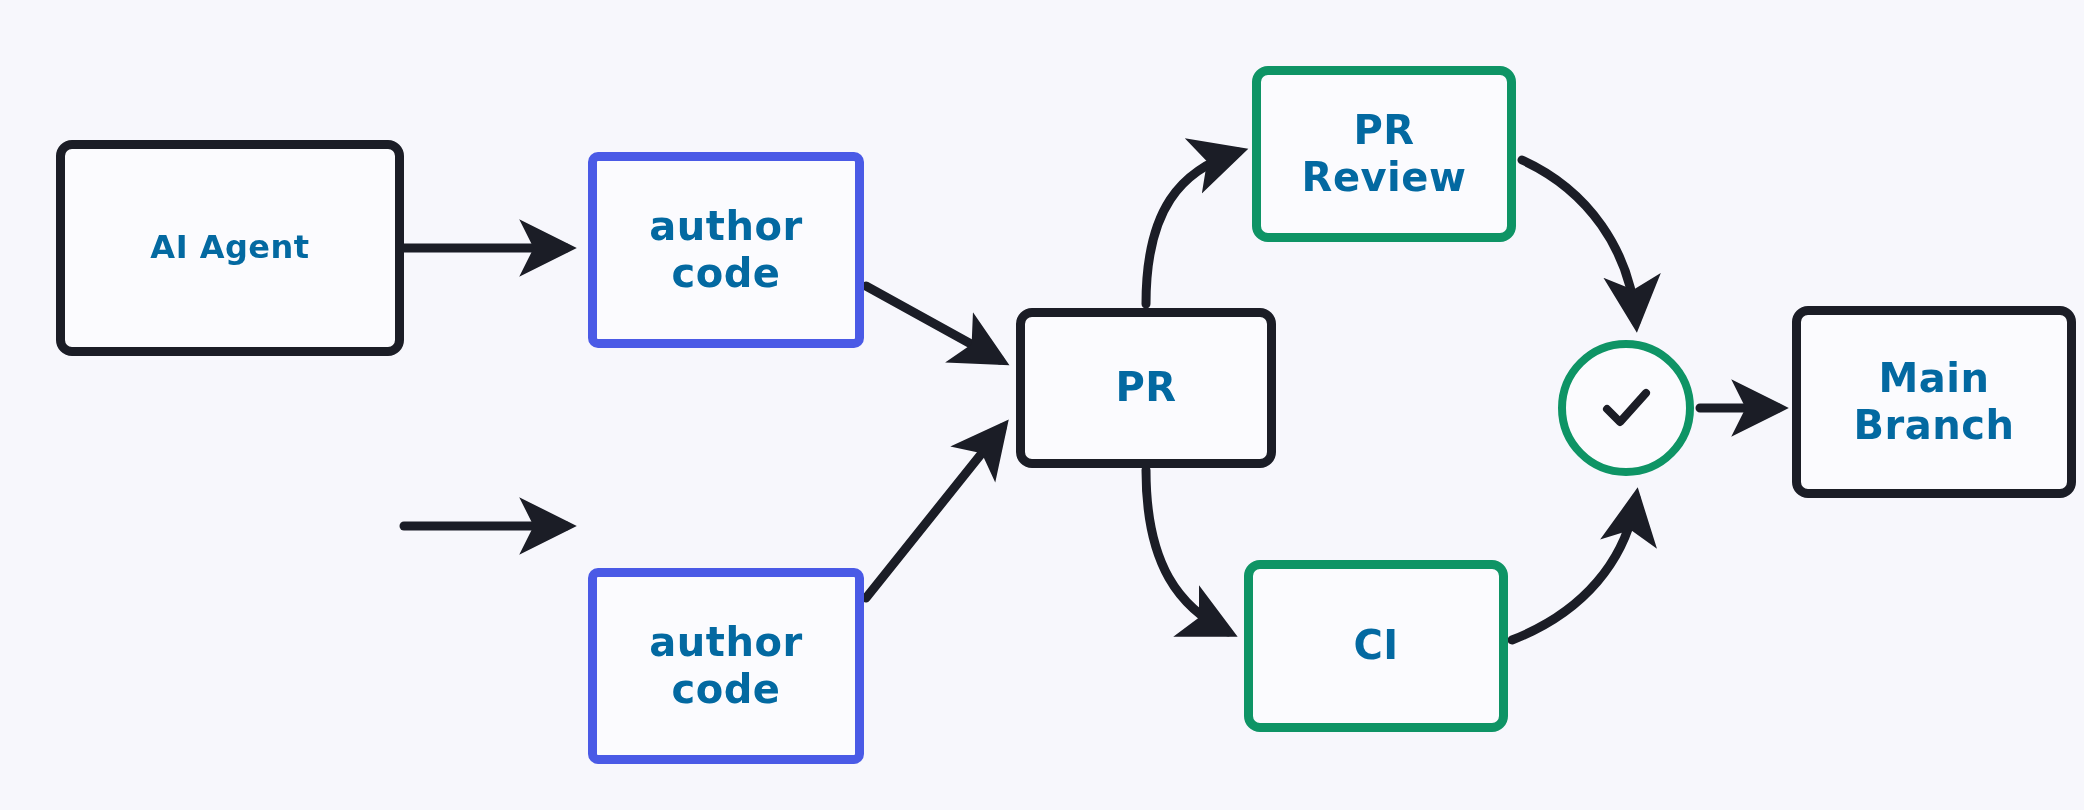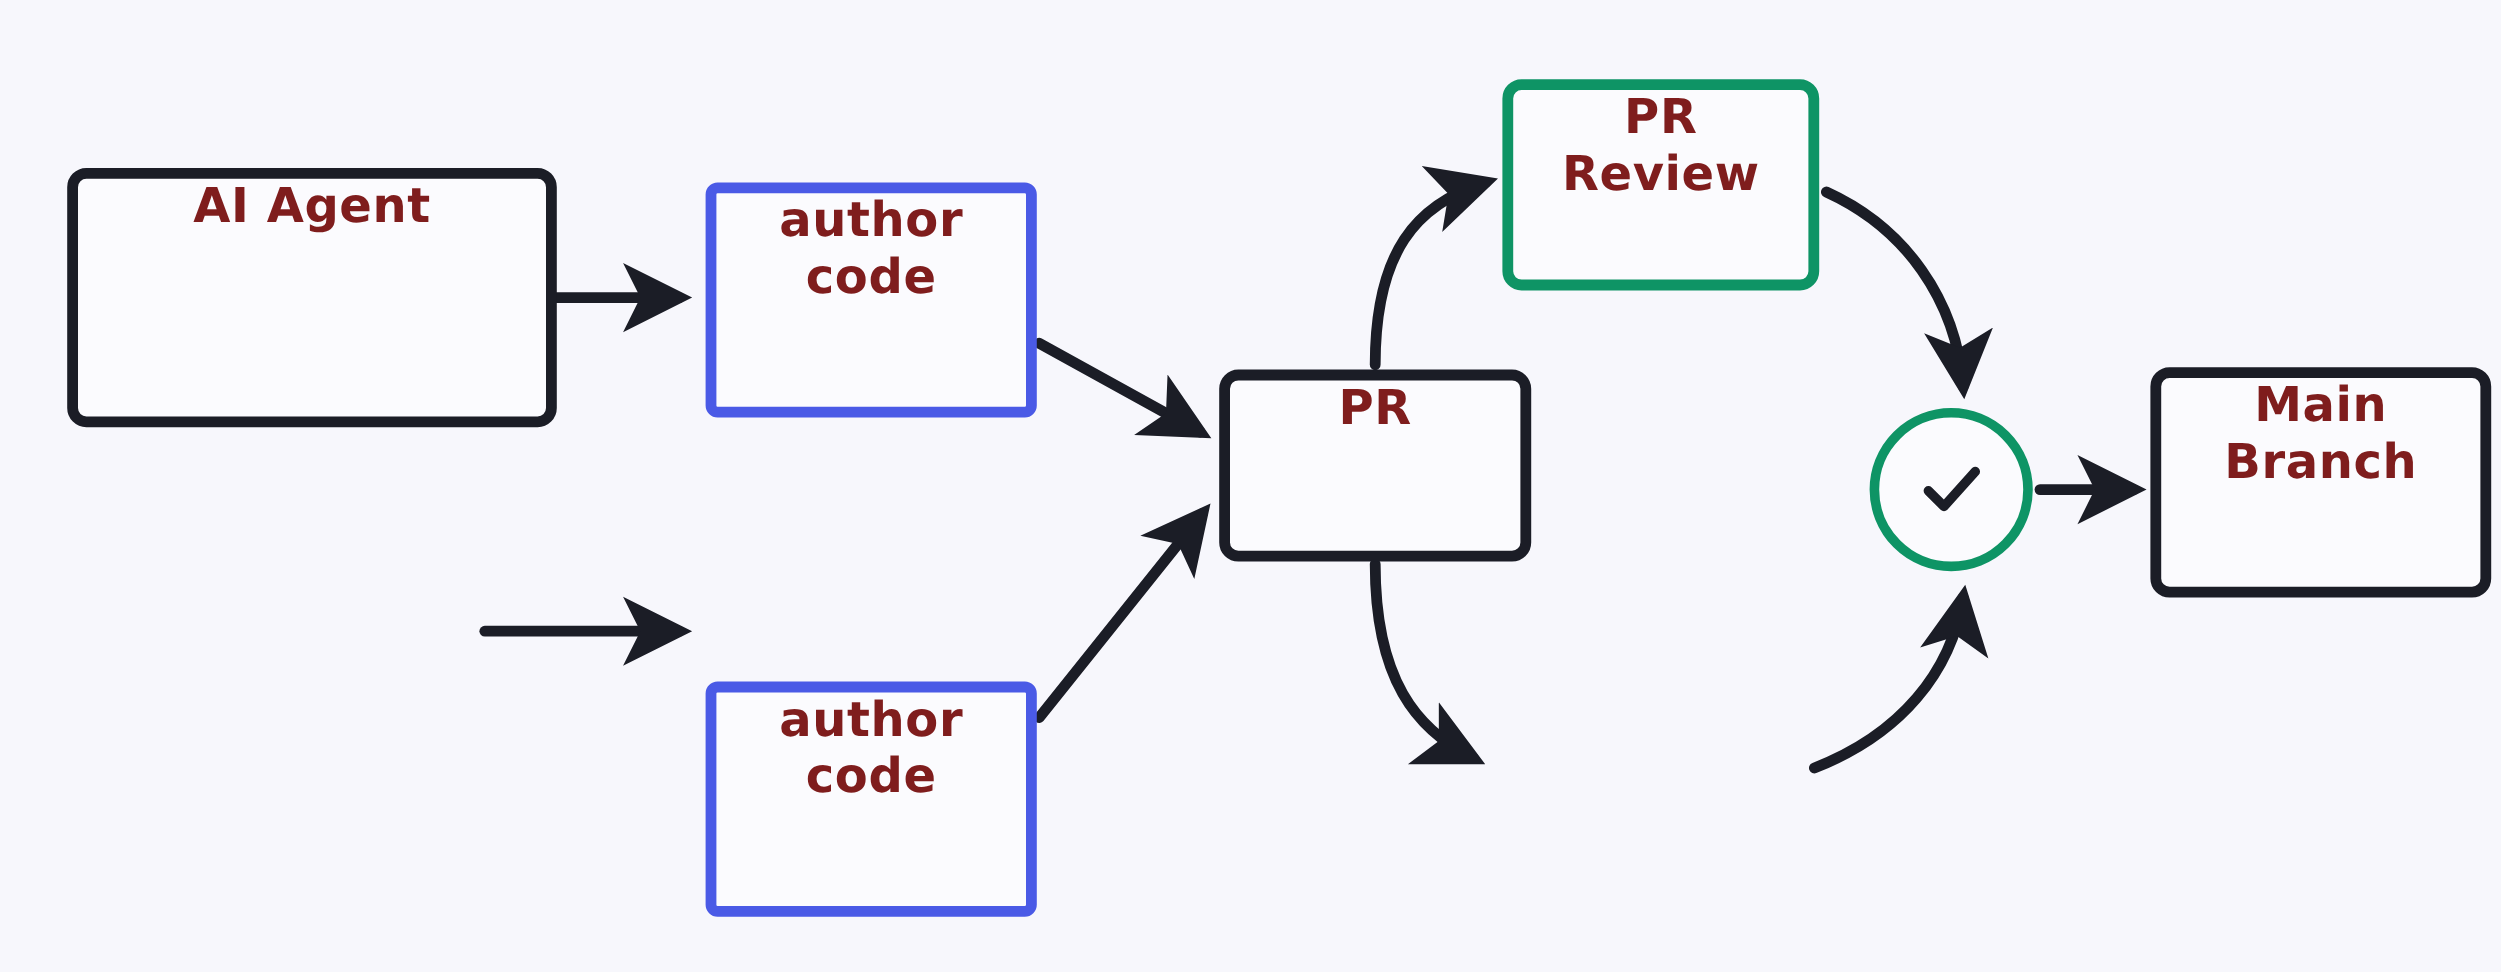--- a/index.html
+++ b/index.html
@@ -26,24 +26,24 @@
     width: 2084px;
     height: 810px;
     pointer-events: none;
   }
   .node {
     position: absolute;
     box-sizing: border-box;
     background: #fbfbfe;
     border-style: solid;
     display: flex;
-    align-items: flex-start;
+    align-items: center;
     justify-content: center;
     text-align: center;
-    color: #7f1d1d;
+    color: #0369a1;
     line-height: 1.18;
     letter-spacing: 0.5px;
     font-family: "DejaVu Sans", sans-serif;
     font-weight: 700;
     white-space: pre-line;
   }
   .node-black {
     border-color: #1b1d26;
     border-width: 9px;
     border-radius: 16px;
@@ -114,21 +114,21 @@
 
     <g>
       <path d="M1512,640 C1584,612 1626,560 1636,498" stroke="#1b1d26" stroke-width="9" fill="none" stroke-linecap="round" marker-end="url(#arrowhead)"></path>
     </g>
 
     <g>
       <path d="M1700,408 L1778,408" stroke="#1b1d26" stroke-width="9" fill="none" stroke-linecap="round" marker-end="url(#arrowhead)"></path>
     </g>
   </svg>
 
-  <div class="node node-black" style="left:56px; top:140px; width:408px; height:216px; font-size:40px;">
+  <div class="node node-black" style="left:56px; top:140px; width:348px; height:216px; font-size:32px;">
     <span>AI Agent</span>
   </div>
 
 
   <div class="node node-blue" style="left:588px; top:152px; width:276px; height:196px; font-size:40px;">
     <span>author
 code</span>
   </div>
 
   <div class="node node-blue" style="left:588px; top:568px; width:276px; height:196px; font-size:40px;">
@@ -138,20 +138,23 @@
 
   <div class="node node-black" style="left:1016px; top:308px; width:260px; height:160px; font-size:40px;">
     <span>PR</span>
   </div>
 
   <div class="node node-green" style="left:1252px; top:66px; width:264px; height:176px; font-size:40px;">
     <span>PR
 Review</span>
   </div>
 
+  <div class="node node-green" style="left:1244px; top:560px; width:264px; height:172px; font-size:40px;">
+    <span>CI</span>
+  </div>
 
   <div class="node node-black" style="left:1792px; top:306px; width:284px; height:192px; font-size:40px;">
     <span>Main
 Branch</span>
   </div>
 
   <div class="check-circle" style="left:1558px; top:340px; width:136px; height:136px;">
     <span>
       <svg width="70" height="70" viewBox="0 0 70 70" xmlns="http://www.w3.org/2000/svg">
         <path d="M16,36 L29,49 L55,20" stroke="#1b1d26" stroke-width="8" fill="none" stroke-linecap="round" stroke-linejoin="round"></path>

